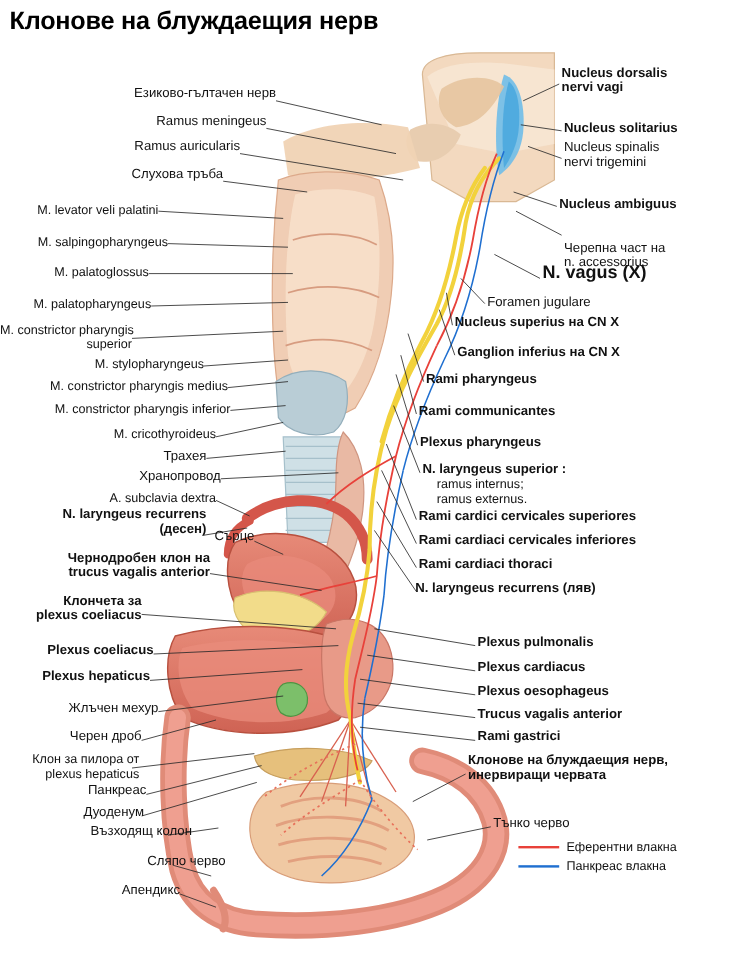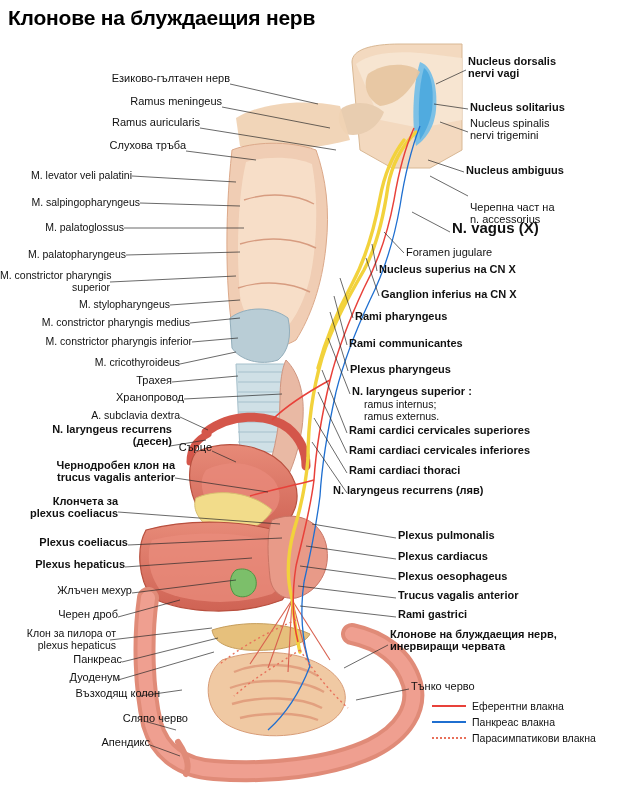--- a/index.html
+++ b/index.html
@@ -365,21 +365,21 @@
     <div class="lbl md b" style="left:381px;top:289px;">Ganglion inferius на CN X</div>
     <div class="lbl md b" style="left:355px;top:311px;">Rami pharyngeus</div>
     <div class="lbl md b" style="left:349px;top:338px;">Rami communicantes</div>
     <div class="lbl md b" style="left:350px;top:364px;">Plexus pharyngeus</div>
     <div class="lbl md b" style="left:352px;top:386px;">N. laryngeus superior :</div>
     <div class="lbl" style="left:364px;top:399px;">ramus internus;
 ramus externus.</div>
     <div class="lbl md b" style="left:349px;top:425px;">Rami cardici cervicales superiores</div>
     <div class="lbl md b" style="left:349px;top:445px;">Rami cardiaci cervicales inferiores</div>
     <div class="lbl md b" style="left:349px;top:465px;">Rami cardiaci thoraci</div>
-    <div class="lbl md b" style="left:333px;top:485px;">N. laryngeus recurrens (ляв)</div>
+    <div class="lbl md b" style="left:346px;top:485px;">N. laryngeus recurrens (ляв)</div>
     <div class="lbl md b" style="left:398px;top:530px;">Plexus pulmonalis</div>
     <div class="lbl md b" style="left:398px;top:551px;">Plexus cardiacus</div>
     <div class="lbl md b" style="left:398px;top:571px;">Plexus oesophageus</div>
     <div class="lbl md b" style="left:398px;top:590px;">Trucus vagalis anterior</div>
     <div class="lbl md b" style="left:398px;top:609px;">Rami gastrici</div>
     <div class="lbl md b" style="left:390px;top:629px;">Клонове на блуждаещия нерв,
 инервиращи червата</div>
     <div class="lbl md" style="left:411px;top:681px;">Тънко черво</div>
   </div>
 
@@ -389,22 +389,15 @@
           <i style="background:#e8413a"></i>
         </span>
       <span class="legend-text">Еферентни влакна</span>
     </div>
     <div class="legend-row">
       <span class="legend-swatch">
           <i style="background:#1f6fd0"></i>
         </span>
       <span class="legend-text">Панкреас влакна</span>
     </div>
-    <div class="legend-row">
-      <span class="legend-swatch dotted">
-          <i></i>
-        </span>
-      <span class="legend-text">Парасимпатикови
-влакна</span>
-    </div>
   </div>
 
 </div>
 
 </body></html>

